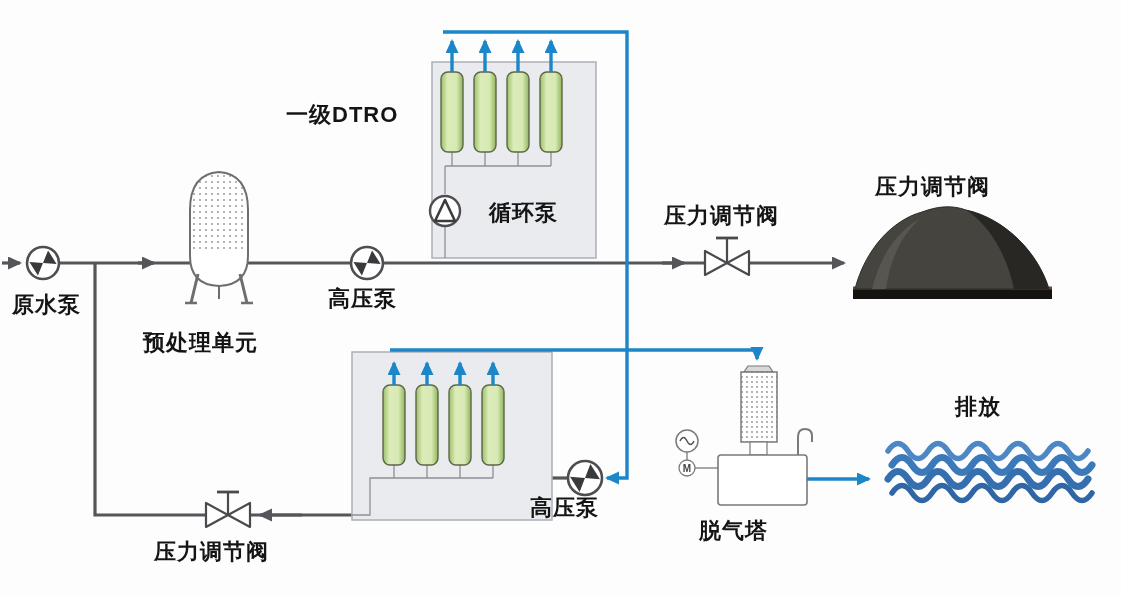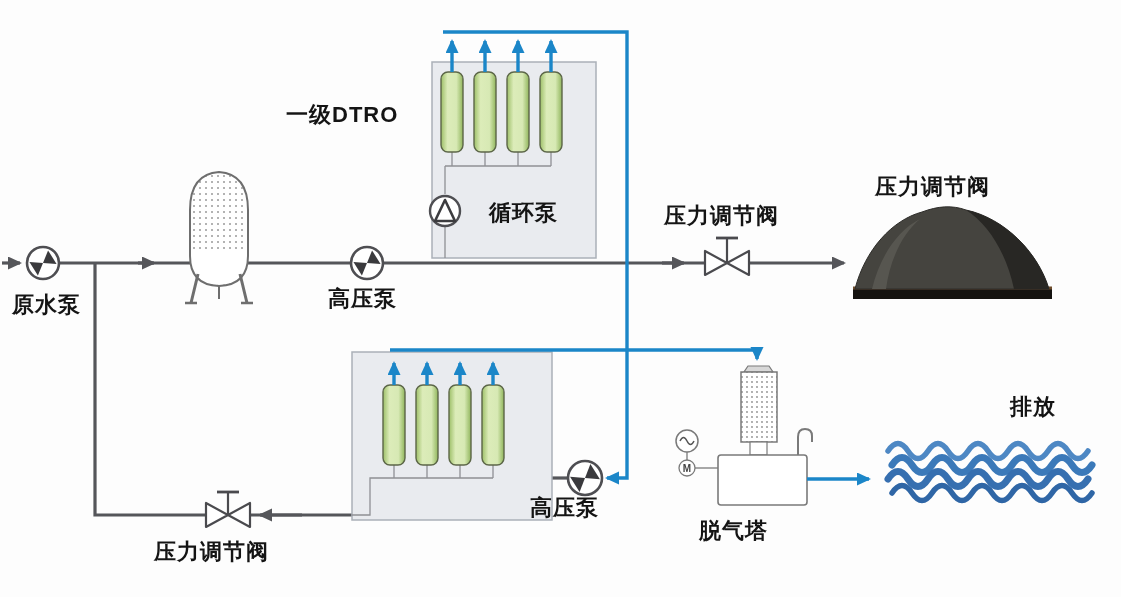--- a/index.html
+++ b/index.html
@@ -172,23 +172,24 @@
     <g>
       <path d="M228,515 V492" stroke="#4a4a4e" stroke-width="2.2" fill="none"></path>
       <polygon points="206,503 206,527 228,515" fill="#ffffff" stroke="#4a4a4e" stroke-width="2.2"></polygon>
       <polygon points="250,503 250,527 228,515" fill="#ffffff" stroke="#4a4a4e" stroke-width="2.2"></polygon>
       <path d="M217,492 H239" stroke="#4a4a4e" stroke-width="2.8" fill="none"></path>
     </g>
   </g>
 </svg>
 
 <div class="lbl" style="left:12px;top:292px">原水泵</div>
+<div class="lbl" style="left:143px;top:330px">预处理单元</div>
 <div class="lbl" style="left:328px;top:286px">高压泵</div>
 <div class="lbl" style="left:286px;top:102px">一级DTRO</div>
 <div class="lbl" style="left:489px;top:200px">循环泵</div>
 <div class="lbl" style="left:664px;top:203px">压力调节阀</div>
 <div class="lbl" style="left:875px;top:174px">压力调节阀</div>
 <div class="lbl" style="left:530px;top:495px">高压泵</div>
 <div class="lbl" style="left:154px;top:539px">压力调节阀</div>
 <div class="lbl" style="left:699px;top:518px">脱气塔</div>
-<div class="lbl" style="left:1010px;top:394px">排放</div>
+<div class="lbl" style="left:955px;top:394px">排放</div>
 
 </div>
 
 </body></html>

